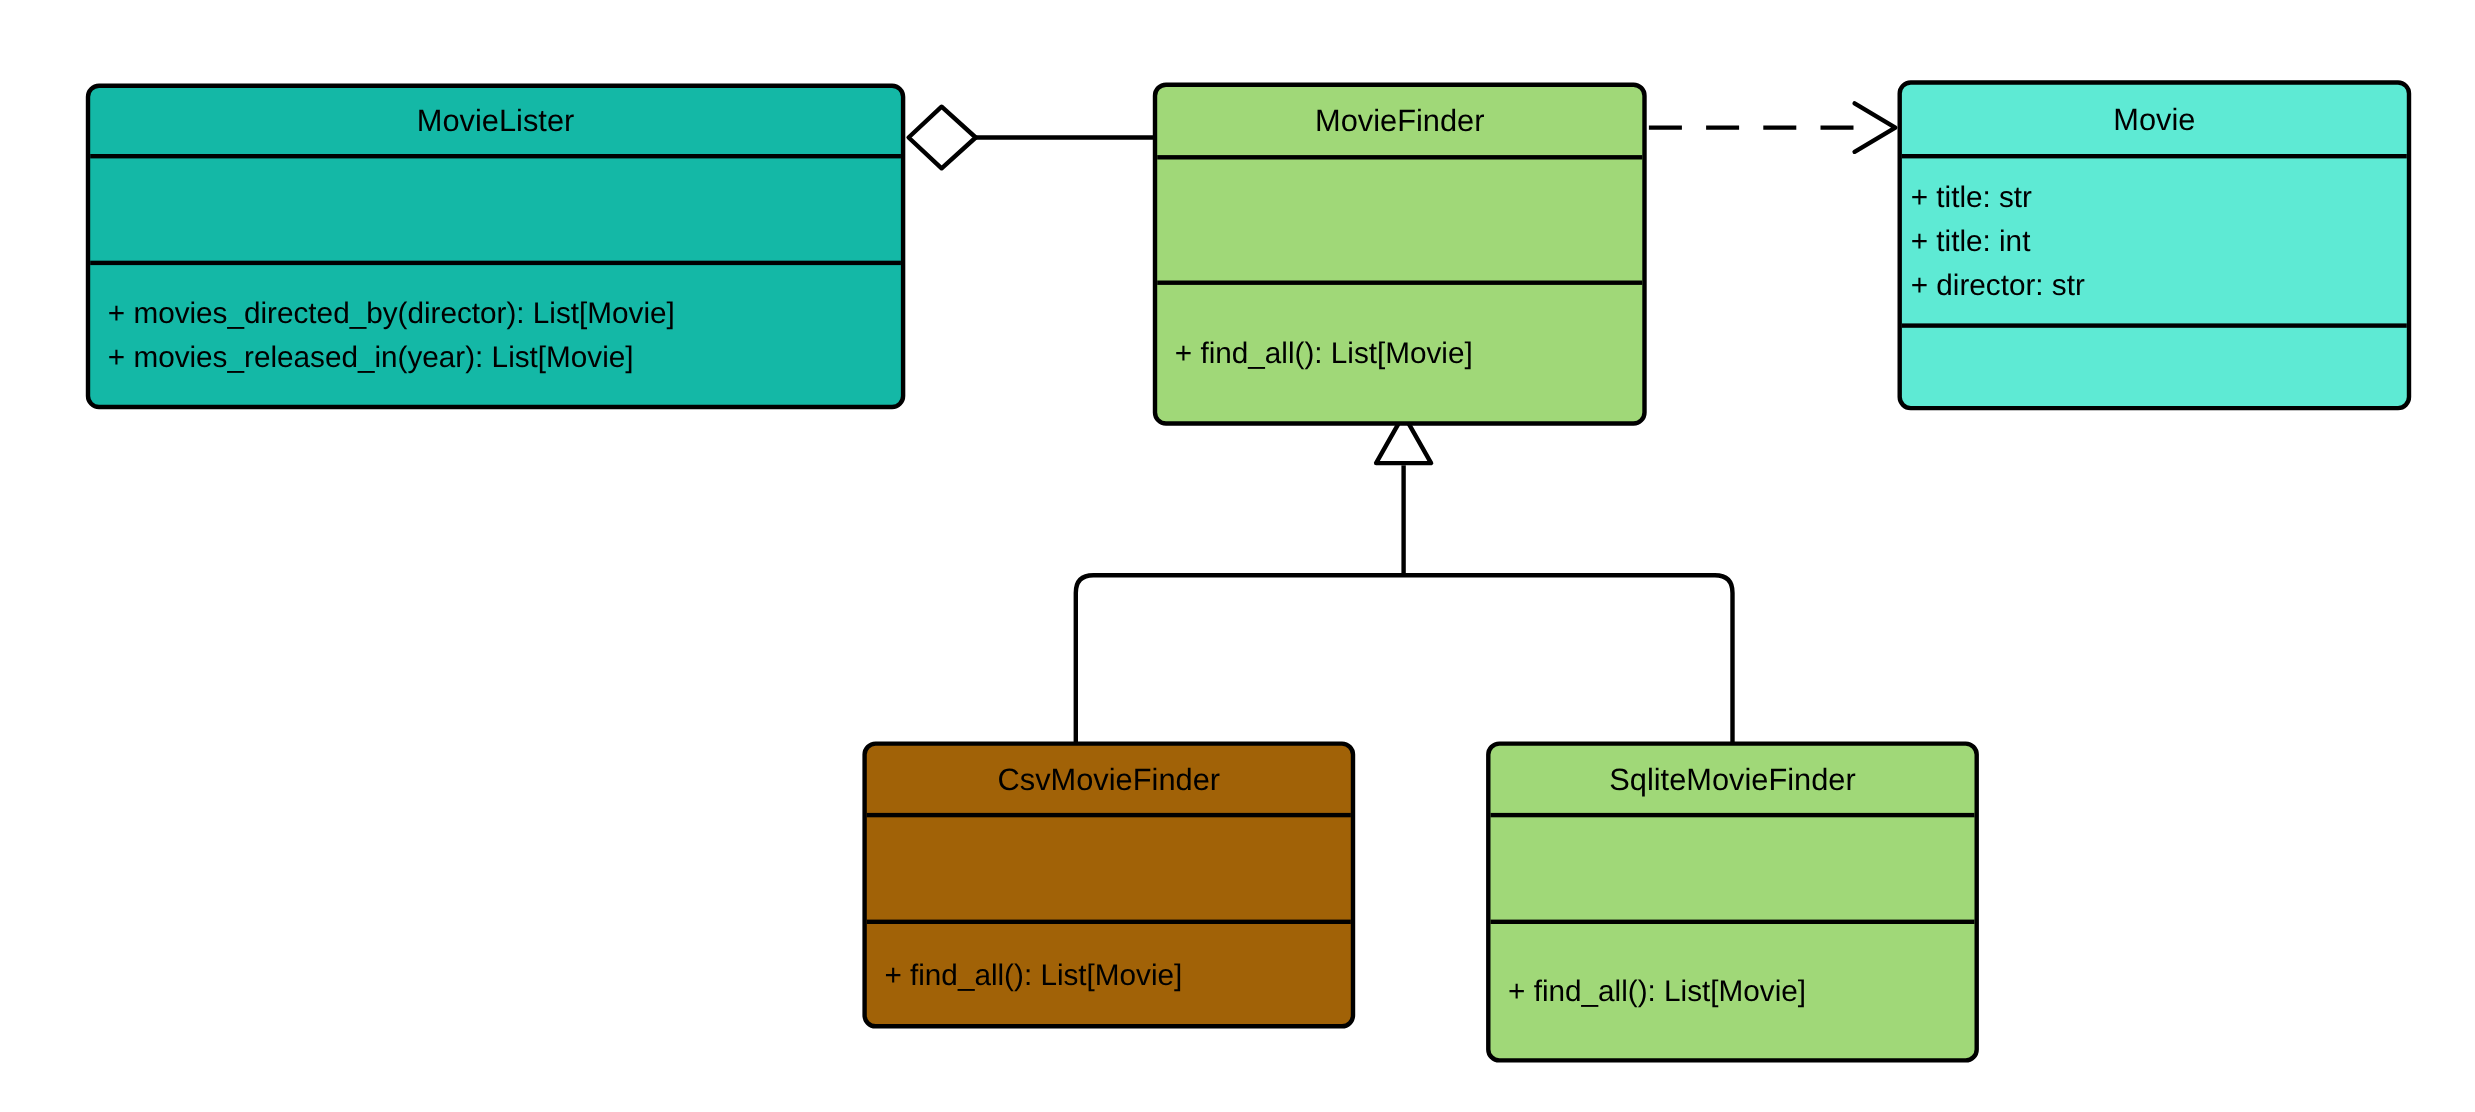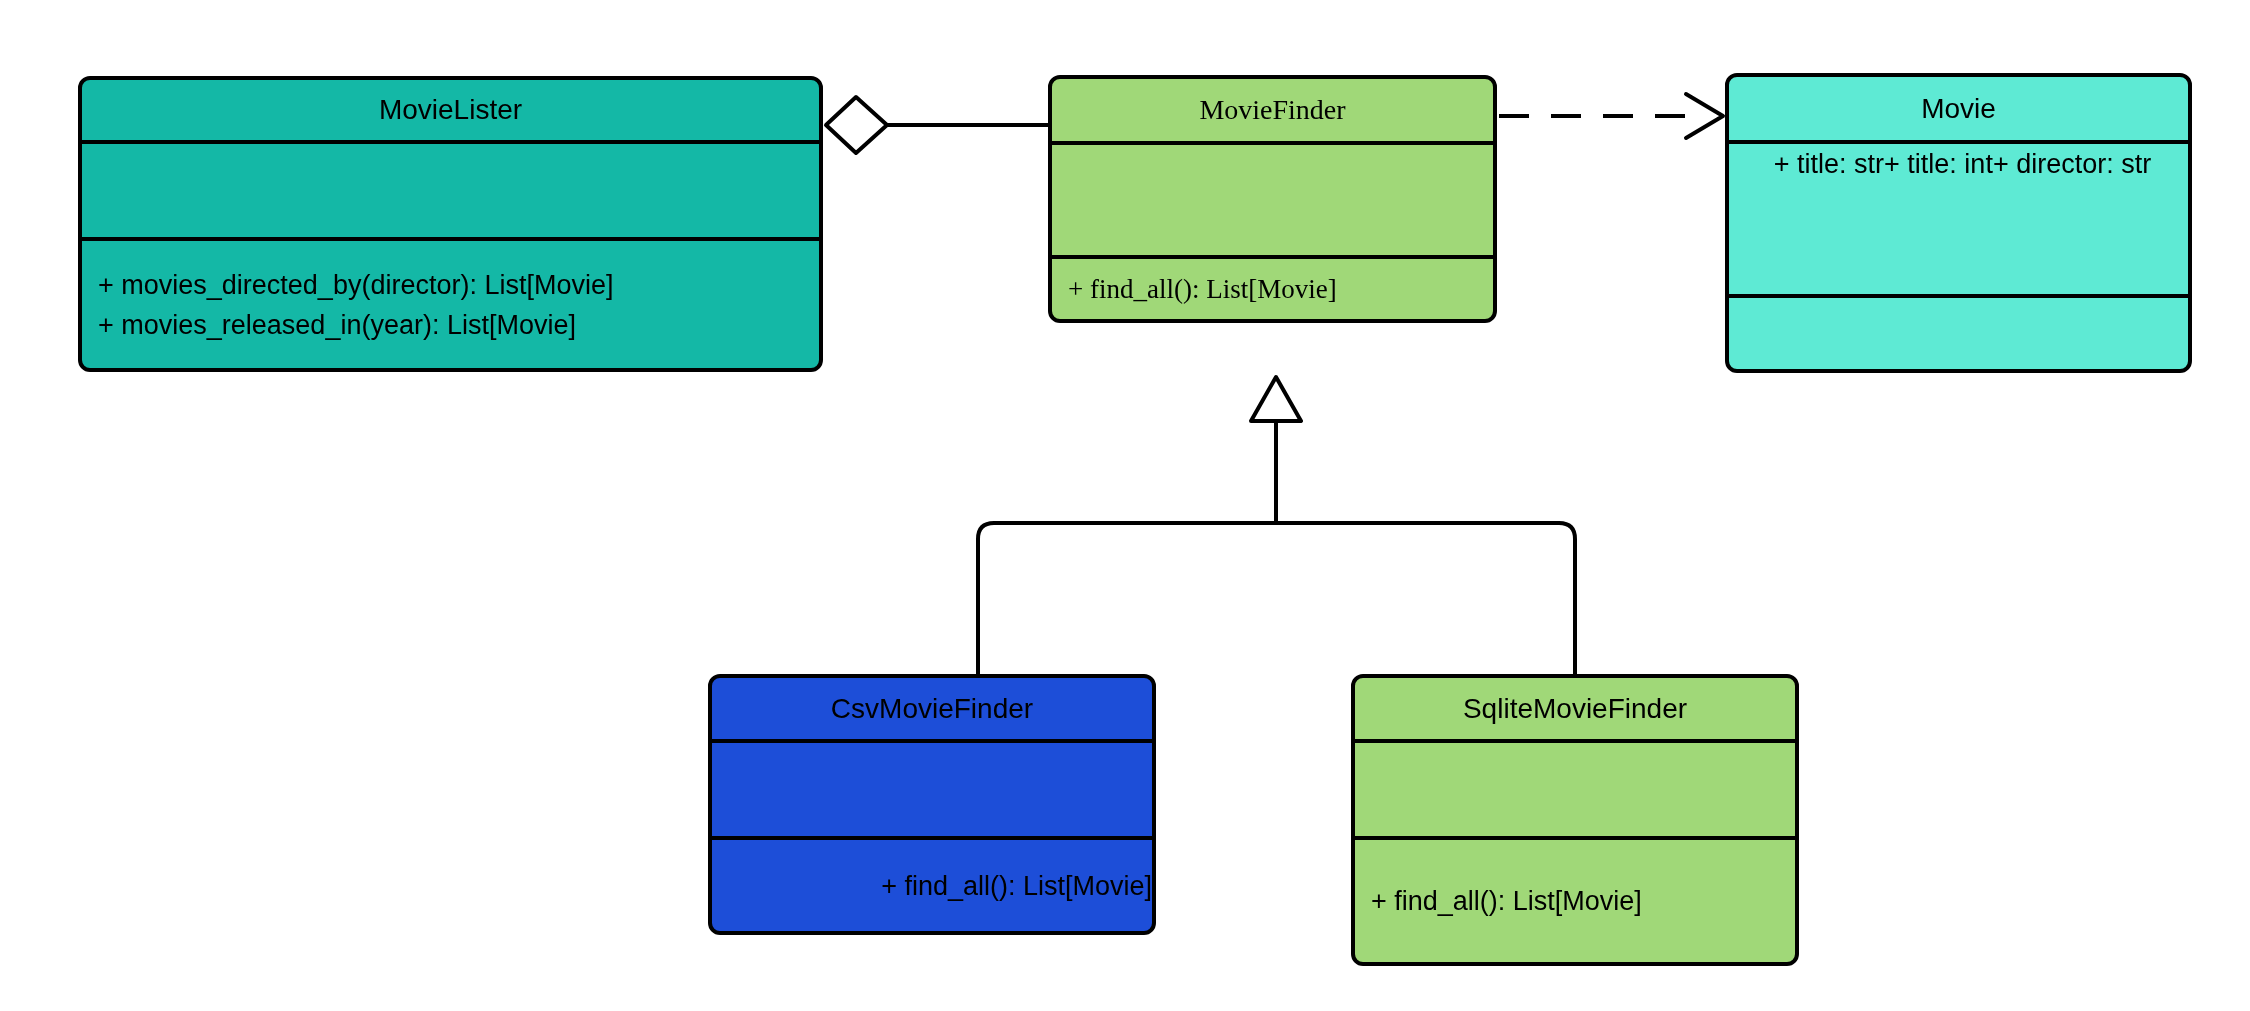--- a/index.html
+++ b/index.html
@@ -26,20 +26,21 @@
     display: flex;
     align-items: center;
     justify-content: center;
     font-size: 28px;
     white-space: nowrap;
   }
   .c-attrs {
     flex: none;
     border-bottom: 4px solid #000000;
     display: flex;
+    flex-direction: column;
     justify-content: center;
     padding-left: 8px;
   }
   .c-methods {
     flex: 1;
     display: flex;
     flex-direction: column;
     justify-content: center;
     padding-left: 16px;
   }
@@ -75,39 +76,39 @@
 
   <div class="uml-class" style="left: 78px; top: 76px; width: 745px; height: 296px; background-color: #14b8a6;">
     <div class="c-title" style="height:64px;">MovieLister</div>
     <div class="c-attrs" style="height:97px;"></div>
     <div class="c-methods">
       <div class="member">+ movies_directed_by(director): List[Movie]</div>
       <div class="member">+ movies_released_in(year): List[Movie]</div>
     </div>
   </div>
 
-  <div class="uml-class" style="left: 1048px; top: 75px; width: 449px; height: 248px; background-color: rgb(160, 216, 120); font-family: Liberation Serif, serif;">
+  <div class="uml-class" style="left: 1048px; top: 75px; width: 449px; height: 312px; background-color: rgb(160, 216, 120);">
     <div class="c-title" style="height:66px;">MovieFinder</div>
     <div class="c-attrs" style="height:114px;"></div>
     <div class="c-methods">
       <div class="member">+ find_all(): List[Movie]</div>
     </div>
   </div>
 
   <div class="uml-class" style="left: 1725px; top: 73px; width: 467px; height: 300px; background-color: #5eead4;">
     <div class="c-title" style="height:67px;">Movie</div>
     <div class="c-attrs" style="height:154px;">
       <div class="member">+ title: str</div>
       <div class="member">+ title: int</div>
       <div class="member">+ director: str</div>
     </div>
     <div class="c-methods"></div>
   </div>
 
-  <div class="uml-class" style="left: 708px; top: 674px; width: 448px; height: 261px; background-color: #1d4ed8; text-align: right;">
+  <div class="uml-class" style="left: 784px; top: 674px; width: 448px; height: 261px; background-color: #a16207;">
     <div class="c-title" style="height:65px;">CsvMovieFinder</div>
     <div class="c-attrs" style="height:97px;"></div>
     <div class="c-methods">
       <div class="member">+ find_all(): List[Movie]</div>
     </div>
   </div>
 
   <div class="uml-class" style="left: 1351px; top: 674px; width: 448px; height: 292px; background-color: rgb(160, 216, 120);">
     <div class="c-title" style="height:65px;">SqliteMovieFinder</div>
     <div class="c-attrs" style="height:97px;"></div>

